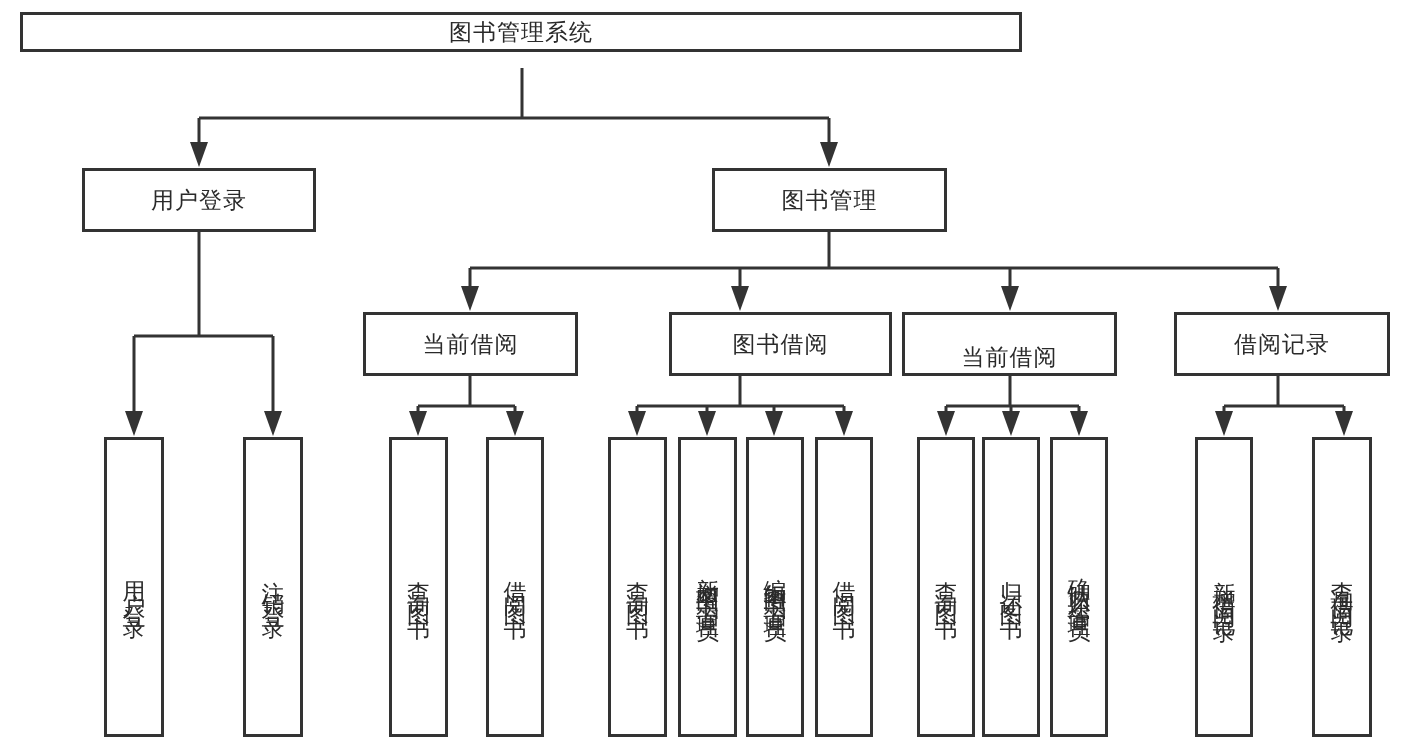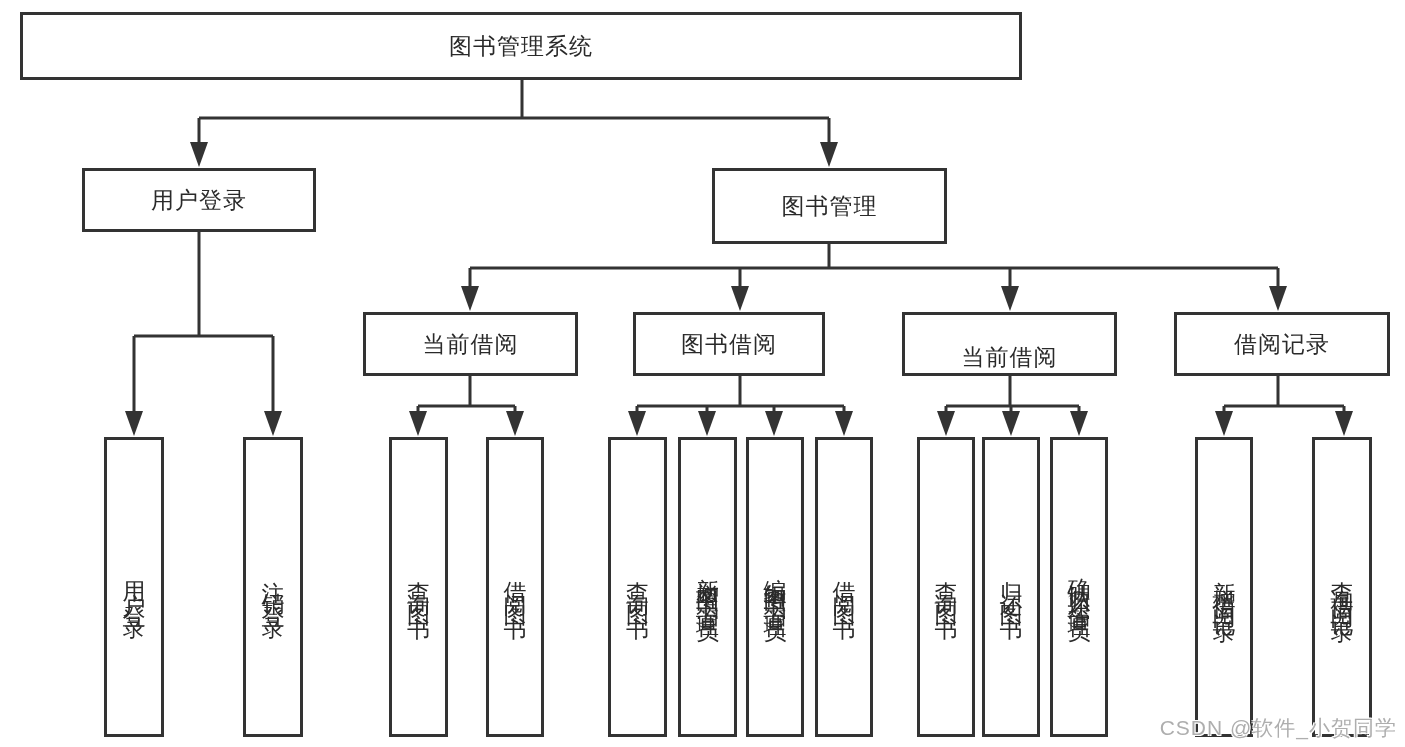--- a/index.html
+++ b/index.html
@@ -33,25 +33,25 @@
     text-orientation: mixed;
     font-size: 23px;
     line-height: 1;
     white-space: nowrap;
   }
   .s4 span { letter-spacing: 12px; }
   .s6 span { letter-spacing: 8px; }
   .s9 span { letter-spacing: 6px; }
 
   
-  .n-root   { left: 20px;   top: 12px;  width: 1002px; height: 68px; }
+  .n-root   { left: 20px;   top: 12px;  width: 1002px; height: 40px; }
   .n-login  { left: 82px;   top: 168px; width: 234px;  height: 64px; }
-  .n-mgmt   { left: 712px;  top: 168px; width: 235px;  height: 76px; }
+  .n-mgmt   { left: 712px;  top: 168px; width: 235px;  height: 64px; }
   .n-rec    { left: 363px;  top: 312px; width: 215px;  height: 64px; }
-  .n-borrow { left: 633px;  top: 312px; width: 192px;  height: 64px; }
+  .n-borrow { left: 669px;  top: 312px; width: 223px;  height: 64px; }
   .n-cur    { left: 902px;  top: 312px; width: 215px;  height: 64px; align-items: flex-end; }
   .n-hist   { left: 1174px; top: 312px; width: 216px;  height: 64px; }
 
   
   .vnode { top: 437px; height: 300px; }
   .n-a1 { left: 104px;  width: 60px; }
   .n-a2 { left: 243px;  width: 60px; }
   .n-b1 { left: 389px;  width: 59px; }
   .n-b2 { left: 486px;  width: 58px; }
   .n-c1 { left: 608px;  width: 59px; }
@@ -171,14 +171,13 @@
   <div class="node vnode s9 n-d3">
     <span>确认归还（管理员）</span>
   </div>
   <div class="node vnode s6 n-e1">
     <span>新增借阅记录</span>
   </div>
   <div class="node vnode s6 n-e2">
     <span>查询借阅记录</span>
   </div>
 
-  <div class="watermark">CSDN @软件_小贺同学</div>
 </div>
 
 </body></html>

